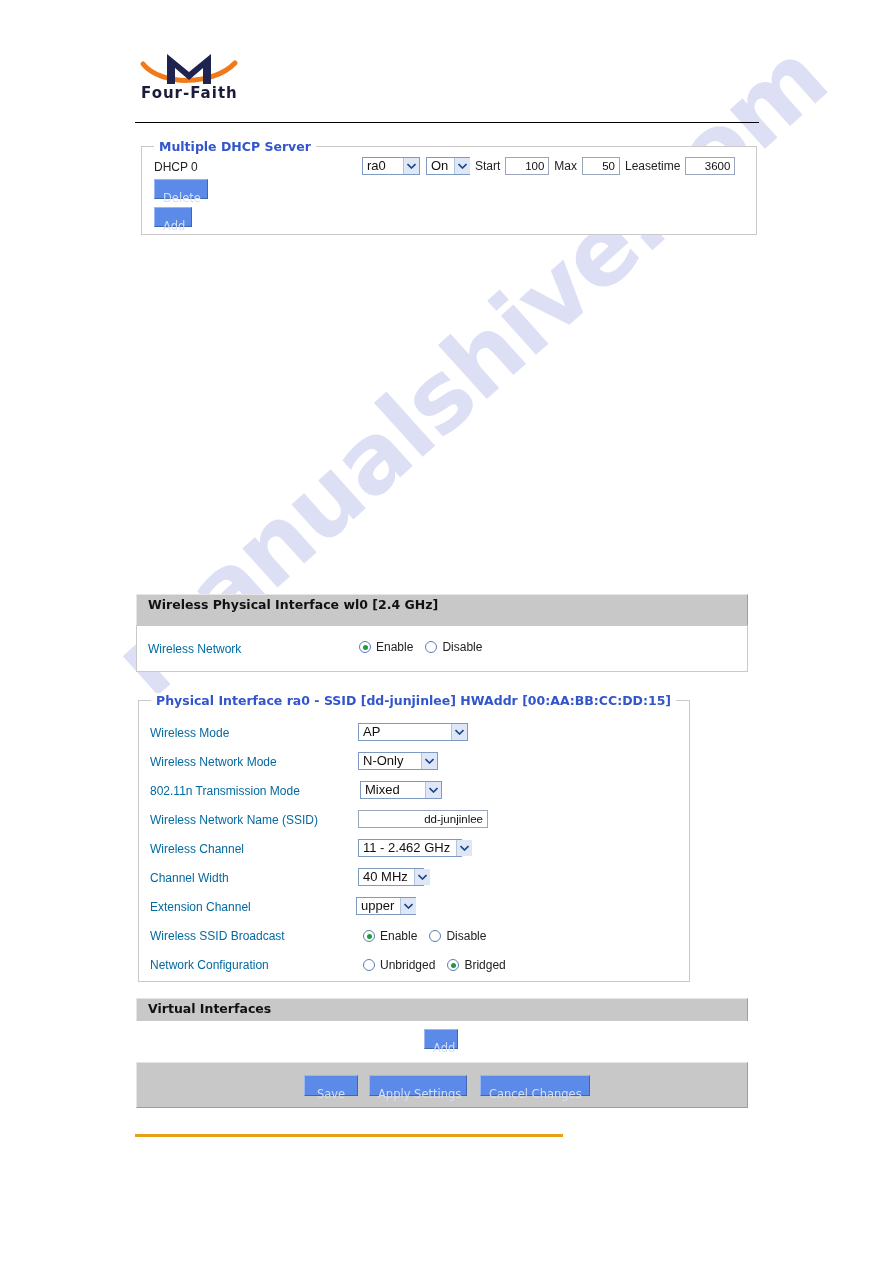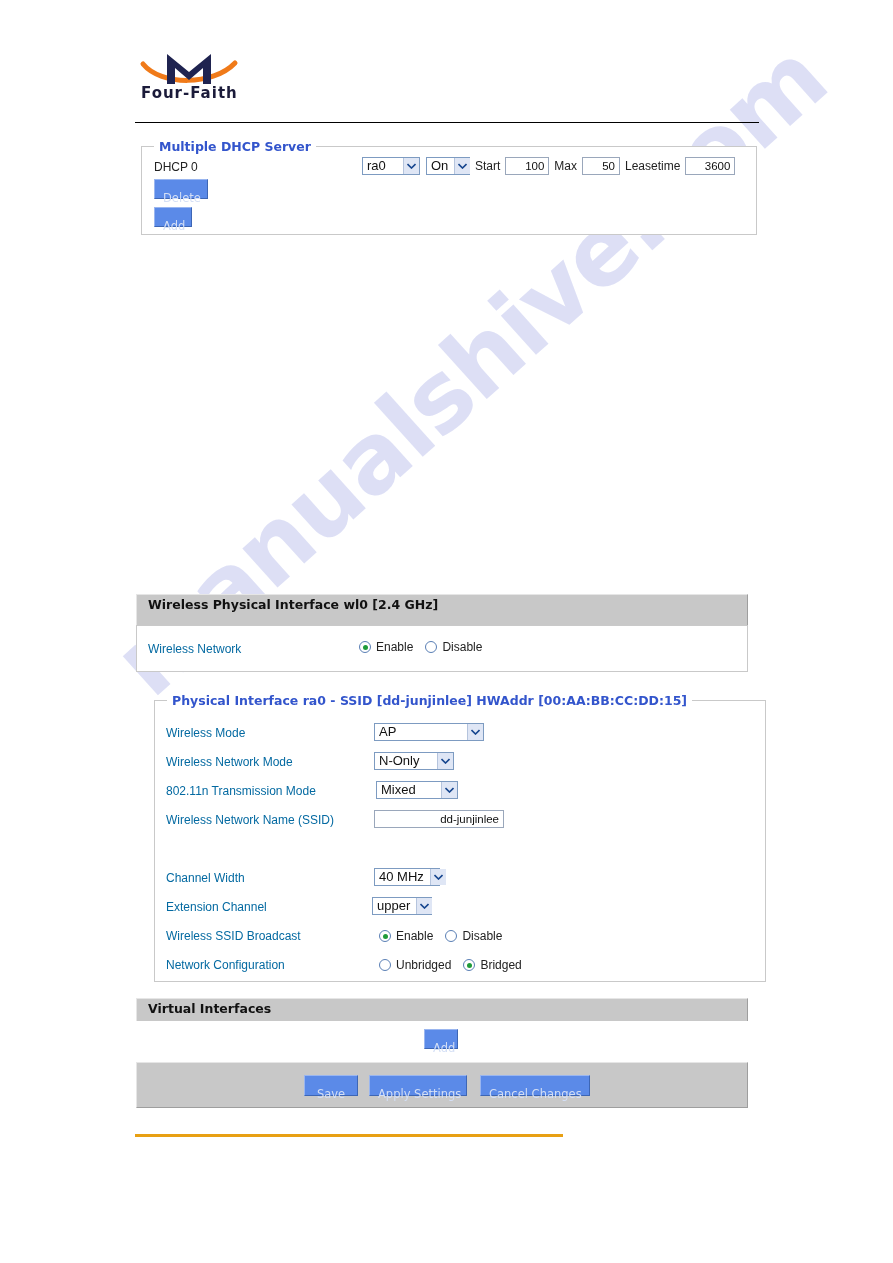--- a/index.html
+++ b/index.html
@@ -272,23 +272,23 @@
     left: 2.5px;
     top: 2.5px;
     width: 5px;
     height: 5px;
     border-radius: 50%;
     background: #1f9b3a;
   }
 
   
   #phy-panel {
-    left: 152px;
+    left: 136px;
     top: 700px;
-    width: 612px;
+    width: 552px;
     height: 282px;
   }
   .form-row {
     position: absolute;
     left: 0;
     width: 100%;
     height: 28px;
   }
   .form-row .row-label { left: 11px; top: 7px; }
   .form-row .field { position: absolute; top: 4px; }
@@ -458,20 +458,31 @@
             </svg>
         </span>
       </span>
     </div>
 
     <div class="form-row" style="top:105px;">
       <span class="row-label">Wireless Network Name (SSID)</span>
       <span class="field txt left" style="left:219px;width:130px;text-align:right;">dd-junjinlee</span>
     </div>
 
+    <div class="form-row" style="top:134px;">
+      <span class="row-label">Wireless Channel</span>
+      <span class="field sel" style="left:219px;width:104px;">
+        <span class="sel-val">11 - 2.462 GHz</span>
+        <span class="arrow">
+          <svg width="9" height="6" viewBox="0 0 9 6">
+              <path d="M0.5 1 L4.5 5 L8.5 1" fill="none" stroke="#15458e" stroke-width="1.6"></path>
+            </svg>
+        </span>
+      </span>
+    </div>
 
     <div class="form-row" style="top:163px;">
       <span class="row-label">Channel Width</span>
       <span class="field sel" style="left:219px;width:66px;">
         <span class="sel-val">40 MHz</span>
         <span class="arrow">
           <svg width="9" height="6" viewBox="0 0 9 6">
               <path d="M0.5 1 L4.5 5 L8.5 1" fill="none" stroke="#15458e" stroke-width="1.6"></path>
             </svg>
         </span>

